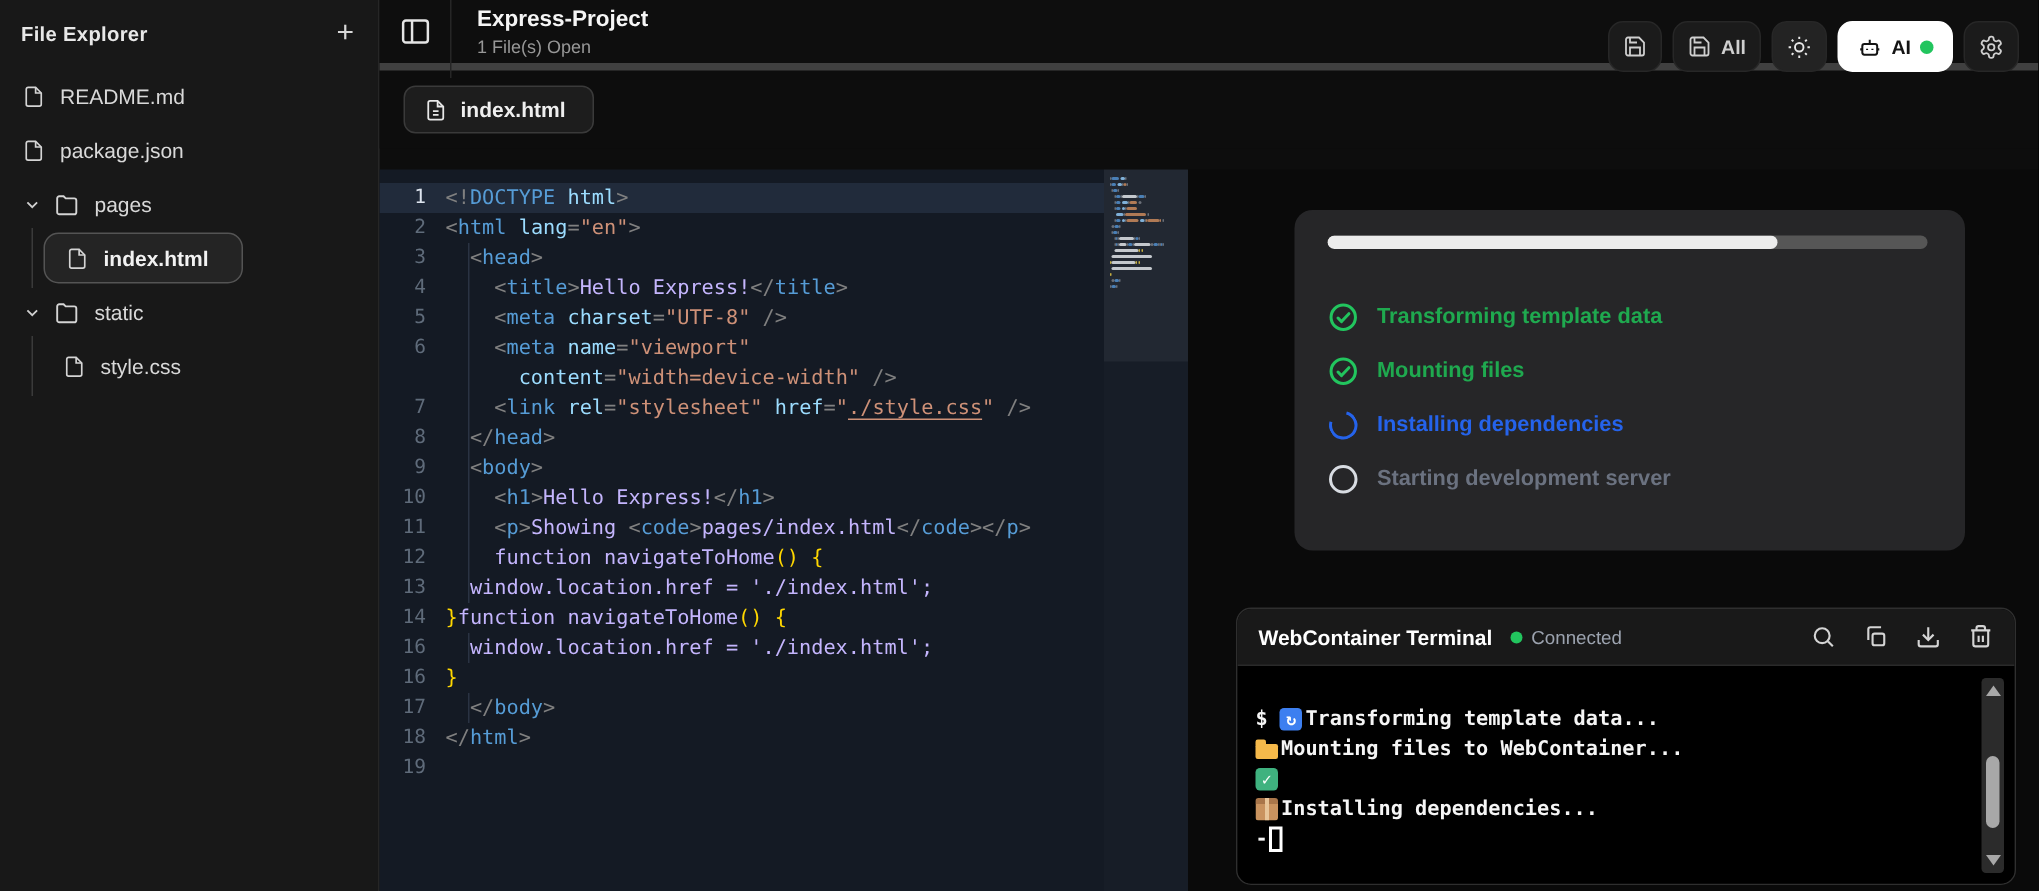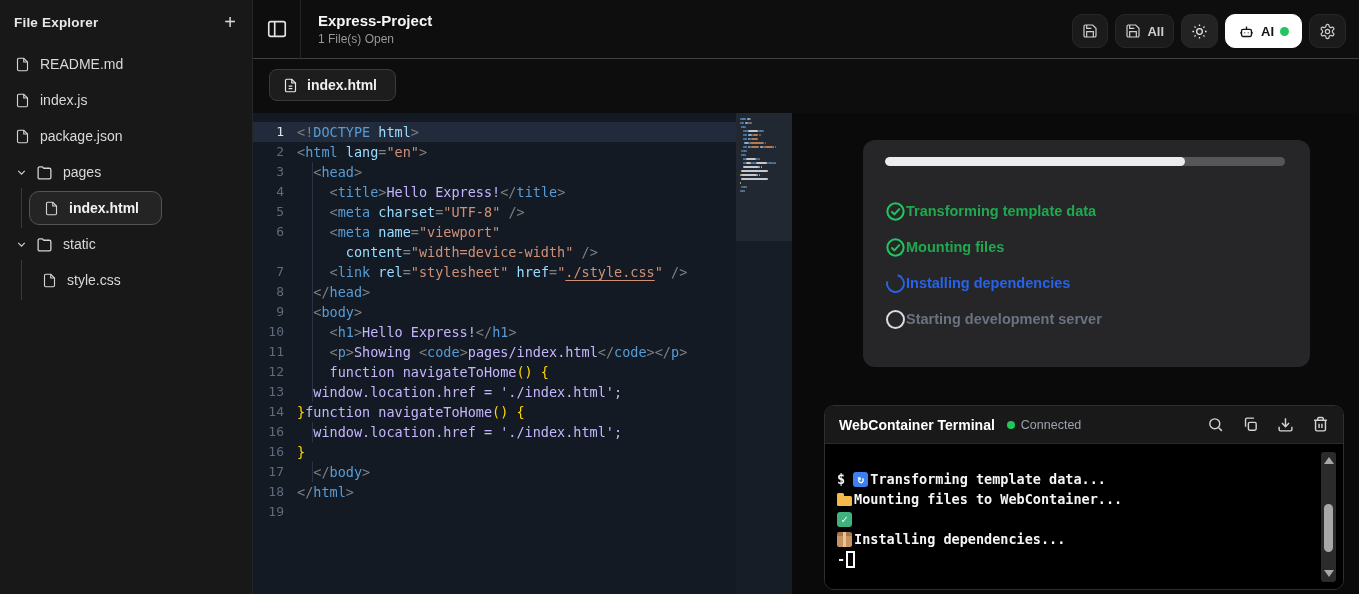--- a/index.html
+++ b/index.html
@@ -16,21 +16,21 @@
   .tree-row { position:relative; height:36px; display:flex; align-items:center; }
   .tree-row.child::before { content:""; position:absolute; left:21px; top:-2px; bottom:-2px; width:1px; background:#3a3a3a; }
   .tree-inner { display:flex; align-items:center; gap:10px; margin-left:15px; color:#d9d9d9; font-size:14px; height:34px; padding:0 10px 0 0; }
   .tree-row.child .tree-inner { margin-left:42px; }
   .tree-row.child .tree-inner.sel { margin-left:29px; background:#242424; border:1.5px solid #545454; border-radius:10px; padding:0 22px 0 14px; font-weight:700; color:#f2f2f2; }
   .tree-inner svg { flex:none; }
   .chev { margin-right:-2px; }
 
   
   .main { position:absolute; left:253px; top:0; width:1106px; height:594px; }
-  .main-header { position:relative; height:59px; background:#0e0e0e; border-bottom:1px solid #404040; display:flex; align-items:center; }
+  .main-header { position:relative; height:47px; background:#0e0e0e; border-bottom:5px solid #404040; display:flex; align-items:center; }
   .panel-btn { width:48px; height:61px; display:flex; align-items:center; justify-content:center; border-right:1px solid #262626; cursor:pointer; }
   .title-block { padding-left:17px; }
   .proj-title { font-size:15px; font-weight:700; color:#f5f5f5; }
   .proj-sub { font-size:12px; color:#979797; margin-top:3px; }
   .header-actions { position:absolute; right:13px; top:14px; display:flex; gap:7px; }
   .hbtn { height:34px; min-width:36px; padding:0 9px; background:#1b1b1b; border:1px solid #272727; border-radius:10px; display:flex; align-items:center; justify-content:center; gap:6px; color:#cfcfcf; font-size:13px; font-weight:700; cursor:pointer; }
   .hbtn.lighter { background:#232323; }
   .hbtn.ai { background:#ffffff; color:#141414; border-color:#ffffff; padding:0 12px; }
   .dot { width:9px; height:9px; border-radius:50%; background:#22c55e; }
 
@@ -54,21 +54,21 @@
   .mini-slider { position:absolute; left:0; top:0; right:0; height:128px; background:rgba(255,255,255,0.05); }
   .ml { height:2px; margin-bottom:2px; display:flex; }
   .ml span { height:2px; display:inline-block; border-radius:1px; }
 
   
   .right-panel { position:absolute; left:539px; top:113px; width:567px; height:481px; background:#0a0a0a; }
   .progress-card { position:absolute; left:71px; top:27px; width:447px; height:227px; background:#262628; border-radius:12px; padding:17px 25px 0 22px; }
   .pbar { height:9px; border-radius:5px; background:#565656; overflow:hidden; }
   .pbar-fill { height:100%; background:#ececec; border-radius:5px; }
   .steps { margin-top:27px; }
-  .step { display:flex; align-items:center; gap:0; height:36px; }
+  .step { display:flex; align-items:center; gap:12px; height:36px; }
   .step-label { font-size:14.5px; font-weight:700; }
   .step.done .step-label { color:#1fa94f; }
   .step.active .step-label { color:#2563eb; }
   .step.pending .step-label { color:#6b7280; }
   .spin { width:19px; height:19px; border-radius:50%; border:2.6px solid #2563eb; border-top-color:transparent; transform:rotate(-30deg); flex:none; }
   .pend { width:19px; height:19px; border-radius:50%; border:2.6px solid #d8dce2; flex:none; }
   .stepicon { flex:none; width:21px; height:21px; display:flex; align-items:center; justify-content:center; }
 
   
   .terminal-card { position:absolute; left:32px; top:292px; width:520px; height:185px; border:1px solid #2f2f2f; border-radius:10px; overflow:hidden; background:#000; }
@@ -106,29 +106,20 @@
       <button class="sb-add">+</button>
     </div>
     <div class="tree">
         <div class="tree-row">
           <div class="tree-inner">
             <svg width="15" height="15" viewBox="0 0 24 24" fill="none" stroke="#d4d4d4" stroke-width="1.8">
               <path d="M14 2H6a2 2 0 0 0-2 2v16a2 2 0 0 0 2 2h12a2 2 0 0 0 2-2V8z"></path>
               <path d="M14 2v6h6"></path>
             </svg>
             <span>README.md</span>
-          </div>
-        </div>
-        <div class="tree-row">
-          <div class="tree-inner">
-            <svg width="15" height="15" viewBox="0 0 24 24" fill="none" stroke="#d4d4d4" stroke-width="1.8">
-              <path d="M14 2H6a2 2 0 0 0-2 2v16a2 2 0 0 0 2 2h12a2 2 0 0 0 2-2V8z"></path>
-              <path d="M14 2v6h6"></path>
-            </svg>
-            <span>index.js</span>
           </div>
         </div>
         <div class="tree-row">
           <div class="tree-inner">
             <svg width="15" height="15" viewBox="0 0 24 24" fill="none" stroke="#d4d4d4" stroke-width="1.8">
               <path d="M14 2H6a2 2 0 0 0-2 2v16a2 2 0 0 0 2 2h12a2 2 0 0 0 2-2V8z"></path>
               <path d="M14 2v6h6"></path>
             </svg>
             <span>package.json</span>
           </div>

